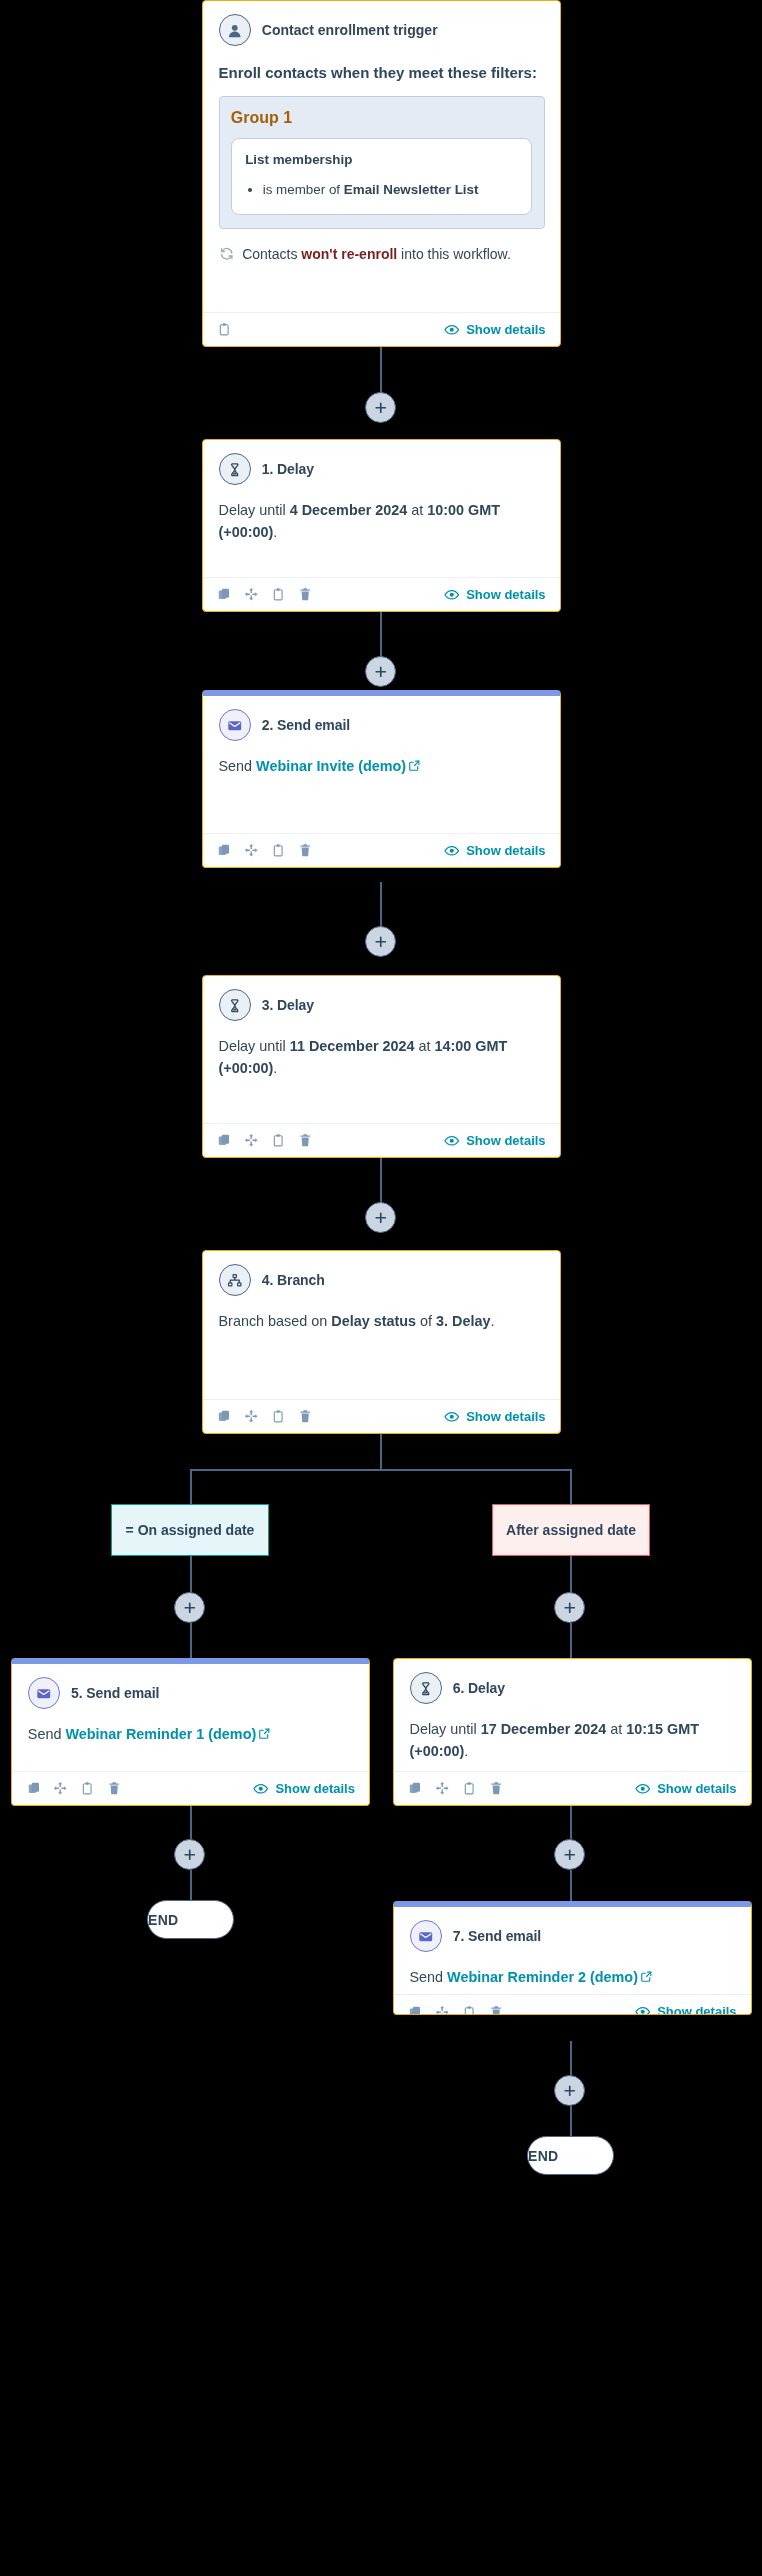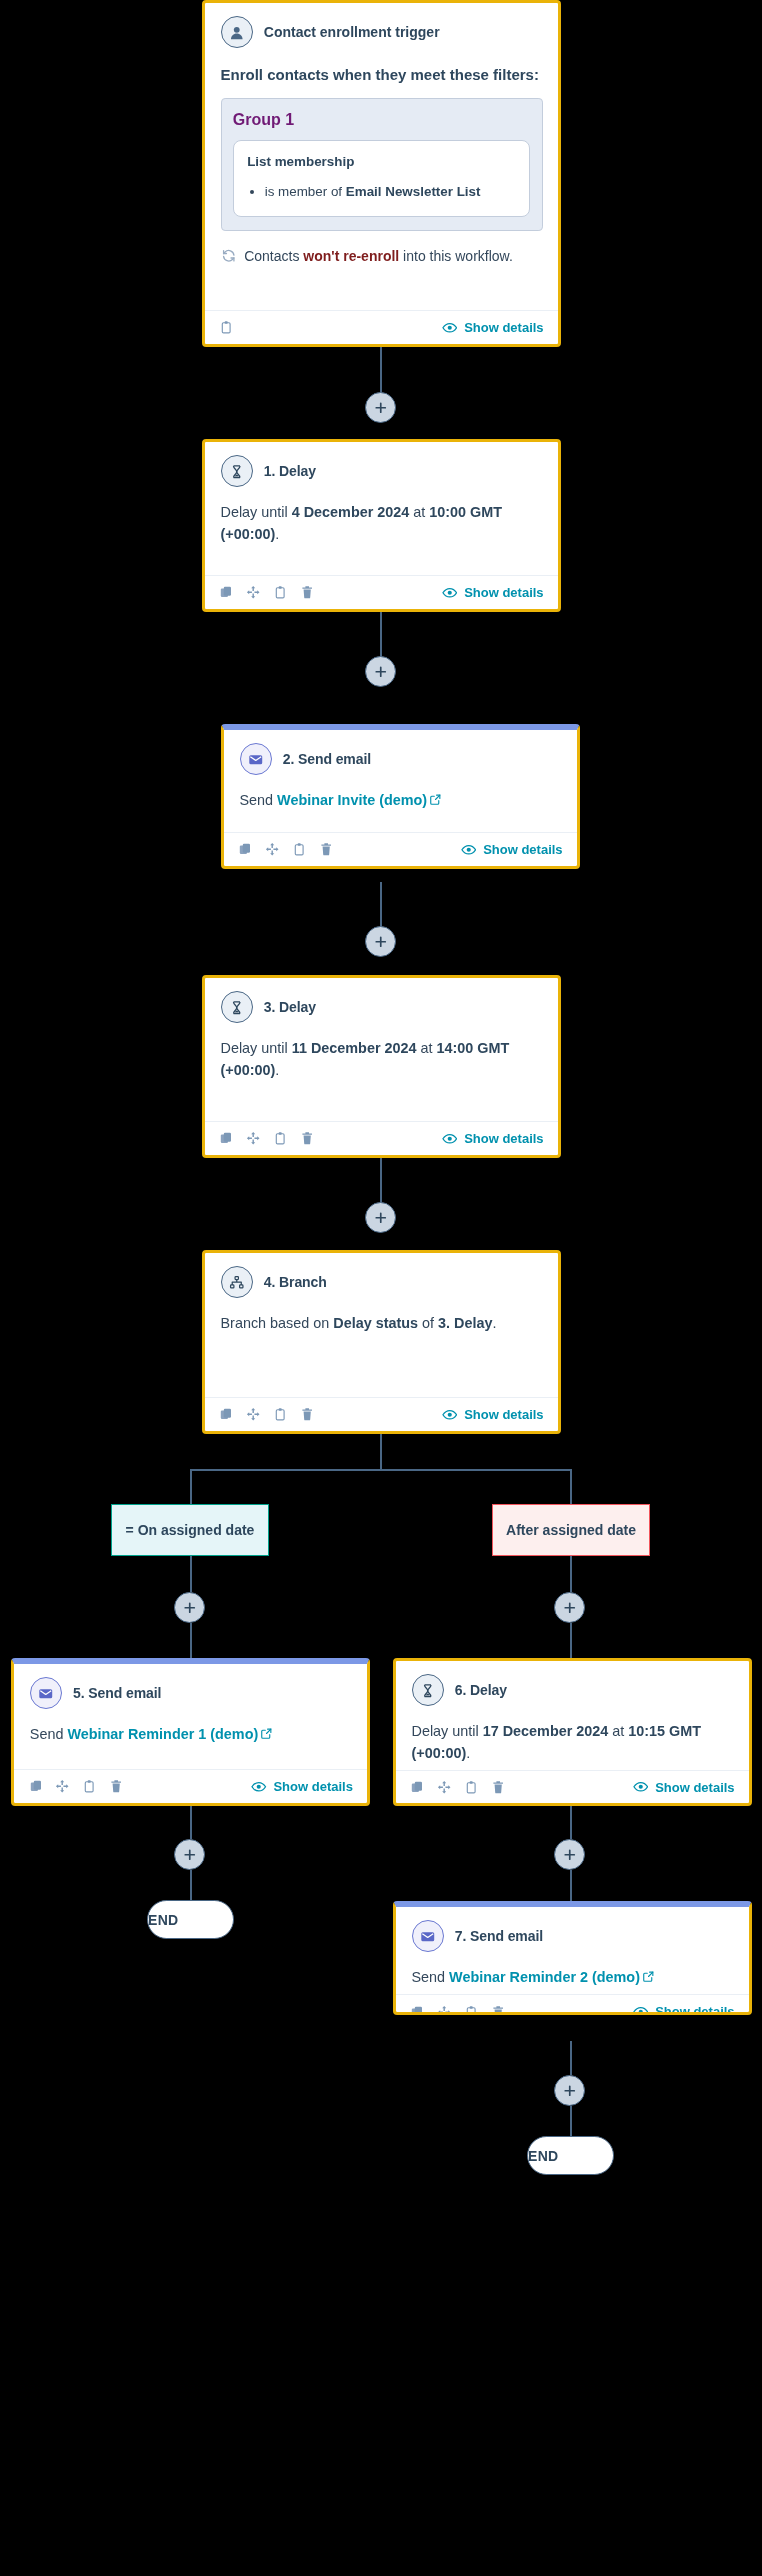--- a/index.html
+++ b/index.html
@@ -35,21 +35,21 @@
     z-index: 5;
     display: flex; align-items: center; justify-content: center;
     cursor: pointer;
   }
   .plus svg { display: block; }
 
   
   .card {
     position: absolute;
     background: #ffffff;
-    border: 3px solid #eab308;
+    border: 1px solid #eab308;
     border-radius: 4.1px;
     z-index: 3;
     box-shadow: 0 1px 2.1px rgba(0,0,0,0.06);
     display: flex;
     flex-direction: column;
     overflow: hidden;
   }
   .card.email { border-top: 6.2px solid #7c98e6; }
 
   .card-body {
@@ -127,21 +127,21 @@
   }
   .group-box {
     background: #e5ebf4;
     border: 1px solid #c3cddc;
     border-radius: 4.1px;
     padding: 11.3px 11.3px 12.4px 11.3px;
   }
   .group-title {
     font-size: 16px;
     font-weight: bold;
-    color: #701a75;
+    color: #a16207;
     margin-bottom: 11.3px;
   }
   .filter-box {
     background: #ffffff;
     border: 1px solid #c3cddc;
     border-radius: 8px;
     padding: 13.4px 13.4px 14.4px 13.4px;
   }
   .filter-name {
     font-size: 13.4px;
@@ -335,21 +335,21 @@
       </div>
     </div>
   </div>
 
   <div class="plus" style="left:365px; top:656px;">
     <svg width="15.5" height="15.5" viewBox="0 0 24 24" stroke="#2e475d" stroke-width="2.6" stroke-linecap="round">
         <path d="M12 5v14M5 12h14"></path>
       </svg>
   </div>
 
-  <div class="card email" style="left:202px; top:724px; width:359px; height:145px;margin-left:19px;">
+  <div class="card email" style="left:202px; top:690px; width:359px; height:178px;">
     <div class="card-body">
       <div class="card-head">
         <span class="badge purple">
           <svg width="15.5" height="15.5" viewBox="0 0 24 24" fill="#5a67c7">
             <rect x="2" y="5" width="20" height="14" rx="2.4"></rect>
             <path d="M3.6 7.2L12 13l8.4-5.8" stroke="#ffffff" stroke-width="1.9" fill="none" stroke-linejoin="round"></path>
           </svg>
         </span>
         <span class="card-title">2. Send email</span>
       </div>

